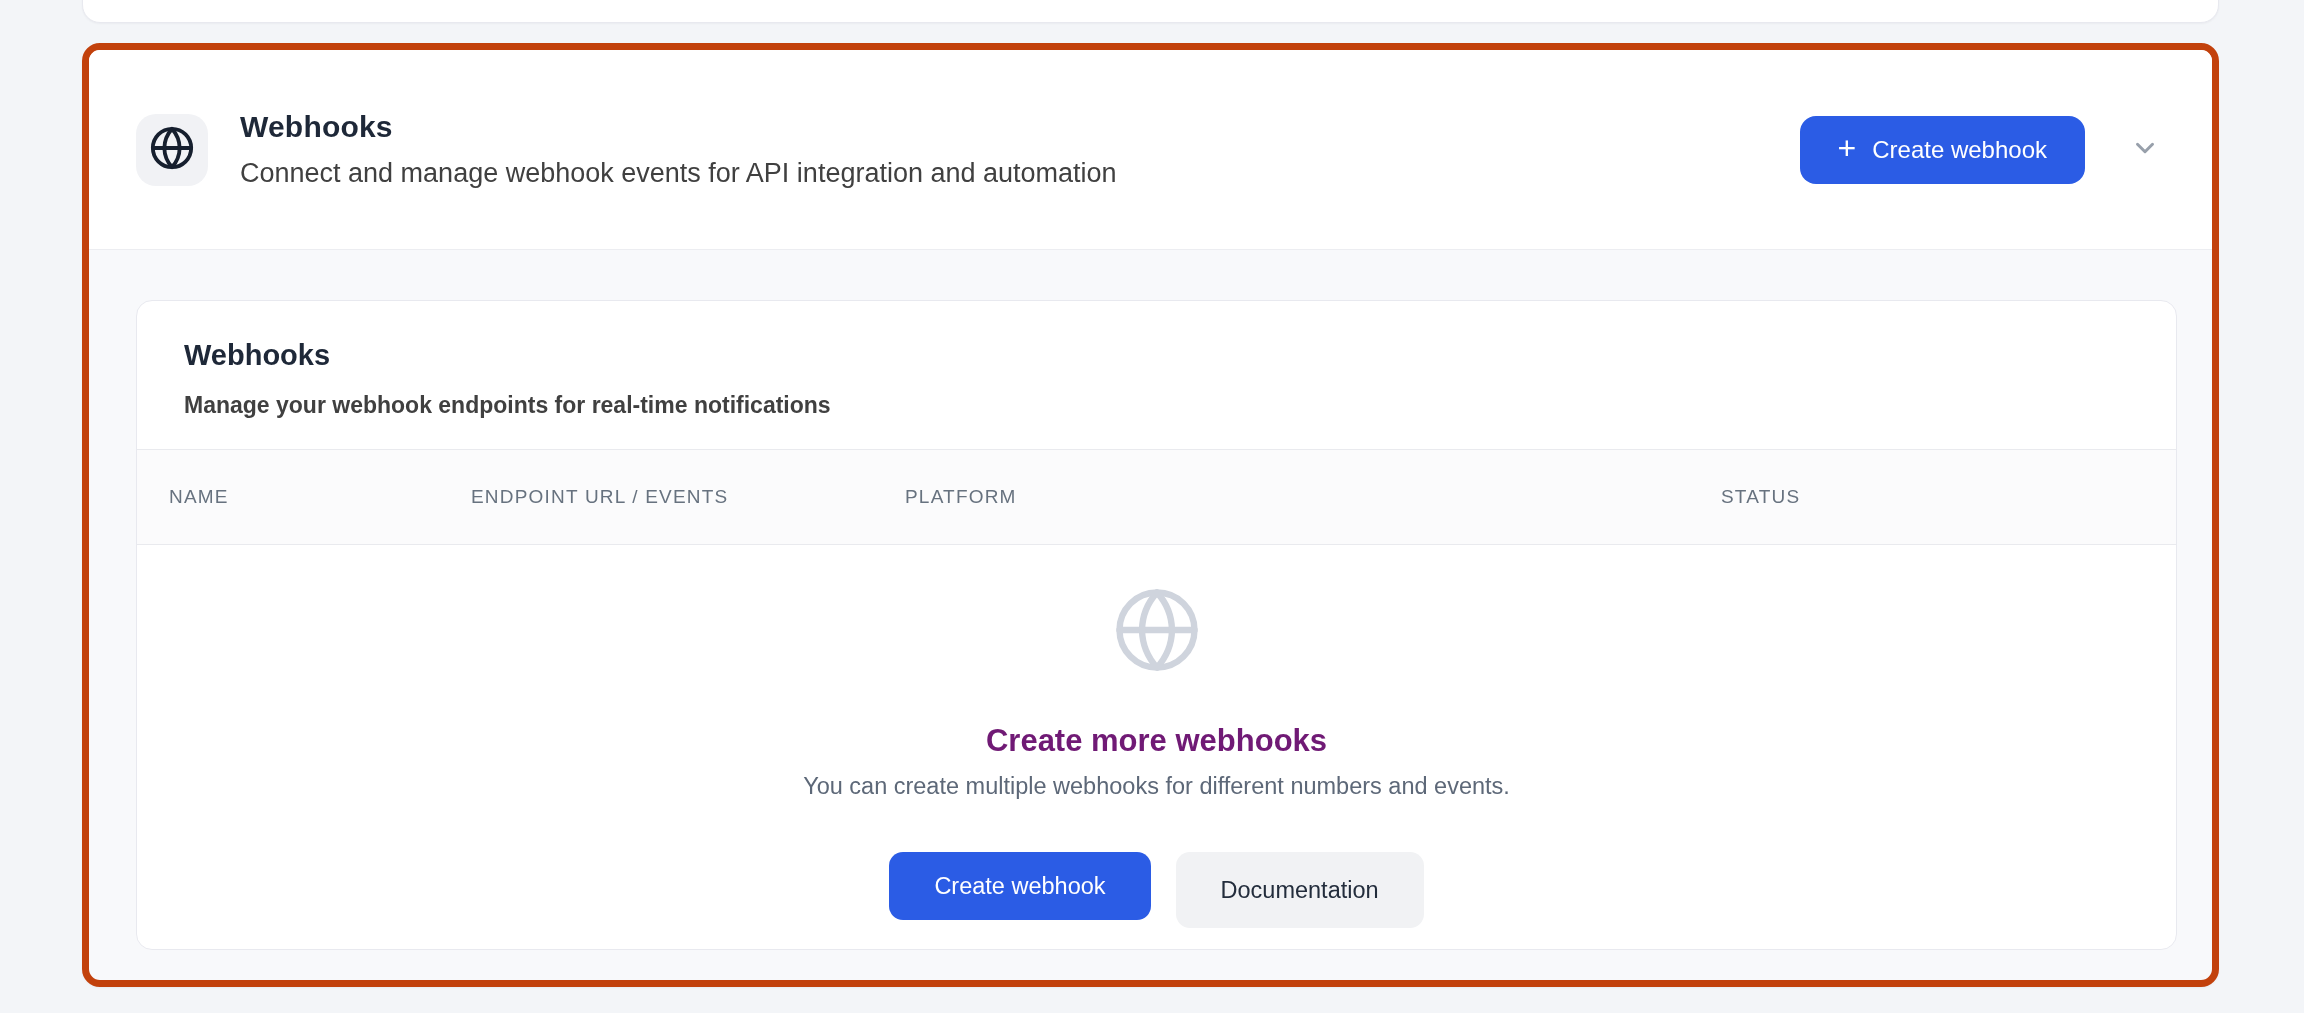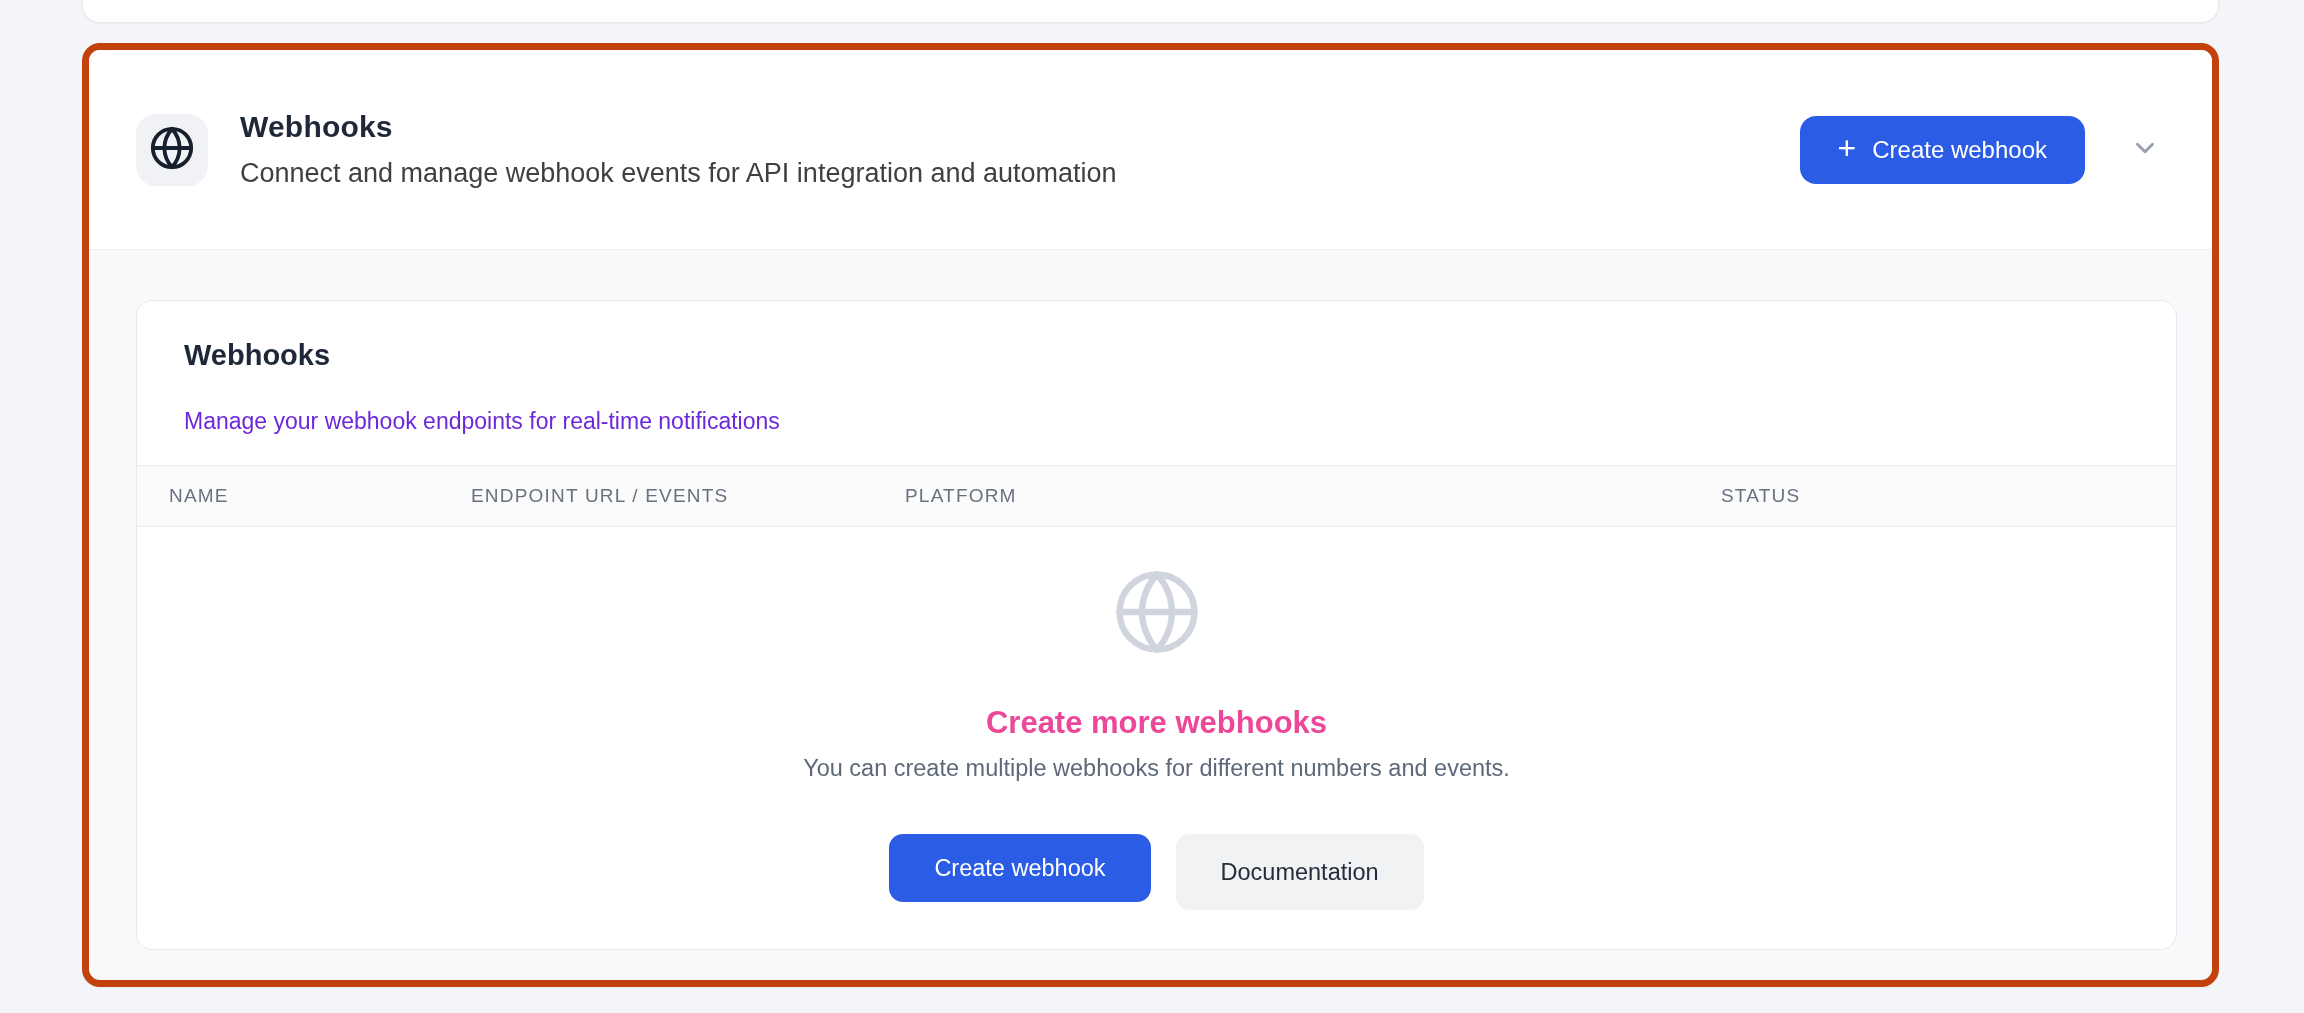--- a/index.html
+++ b/index.html
@@ -81,24 +81,24 @@
     position: absolute;
     left: 47px; top: 250px;
     width: 2041px; height: 650px;
     background: #ffffff;
     border: 1px solid #e8e9ef;
     border-radius: 16px;
     overflow: hidden;
   }
   .panel-header { padding: 38px 47px 30px 47px; }
   .panel-title { font-size: 29px; font-weight: 700; color: #1e2838; }
-  .panel-subtitle { font-size: 23px; font-weight: 400; color: #6d28d9; margin-top: 36px; }
+  .panel-subtitle { font-size: 23px; font-weight: 700; color: #404040; margin-top: 20px; }
 
   .table-head {
-    height: 62px;
+    height: 96px;
     border-top: 1px solid #e9eaee;
     border-bottom: 1px solid #e9eaee;
     background: #fbfbfc;
     display: grid;
     grid-template-columns: 302px 434px 816px 1fr;
     align-items: center;
     padding-left: 32px;
   }
   .th {
     font-size: 19px;
@@ -110,21 +110,21 @@
 
   
   .empty-state {
     height: 417px;
     display: flex;
     flex-direction: column;
     align-items: center;
     padding-top: 40px;
   }
   .empty-globe { margin-bottom: 44px; }
-  .empty-title { font-size: 31px; font-weight: 700; color: #ec4899; }
+  .empty-title { font-size: 31px; font-weight: 700; color: #701a75; }
   .empty-desc { font-size: 23.5px; color: #5d6878; margin-top: 14px; }
   .empty-actions { display: flex; gap: 25px; margin-top: 52px; }
   .btn-primary {
     height: 68px;
     padding: 0 45px;
     background: #2b5ce5;
     color: #ffffff;
     font-size: 23.5px;
     font-weight: 500;
     border-radius: 14px;

